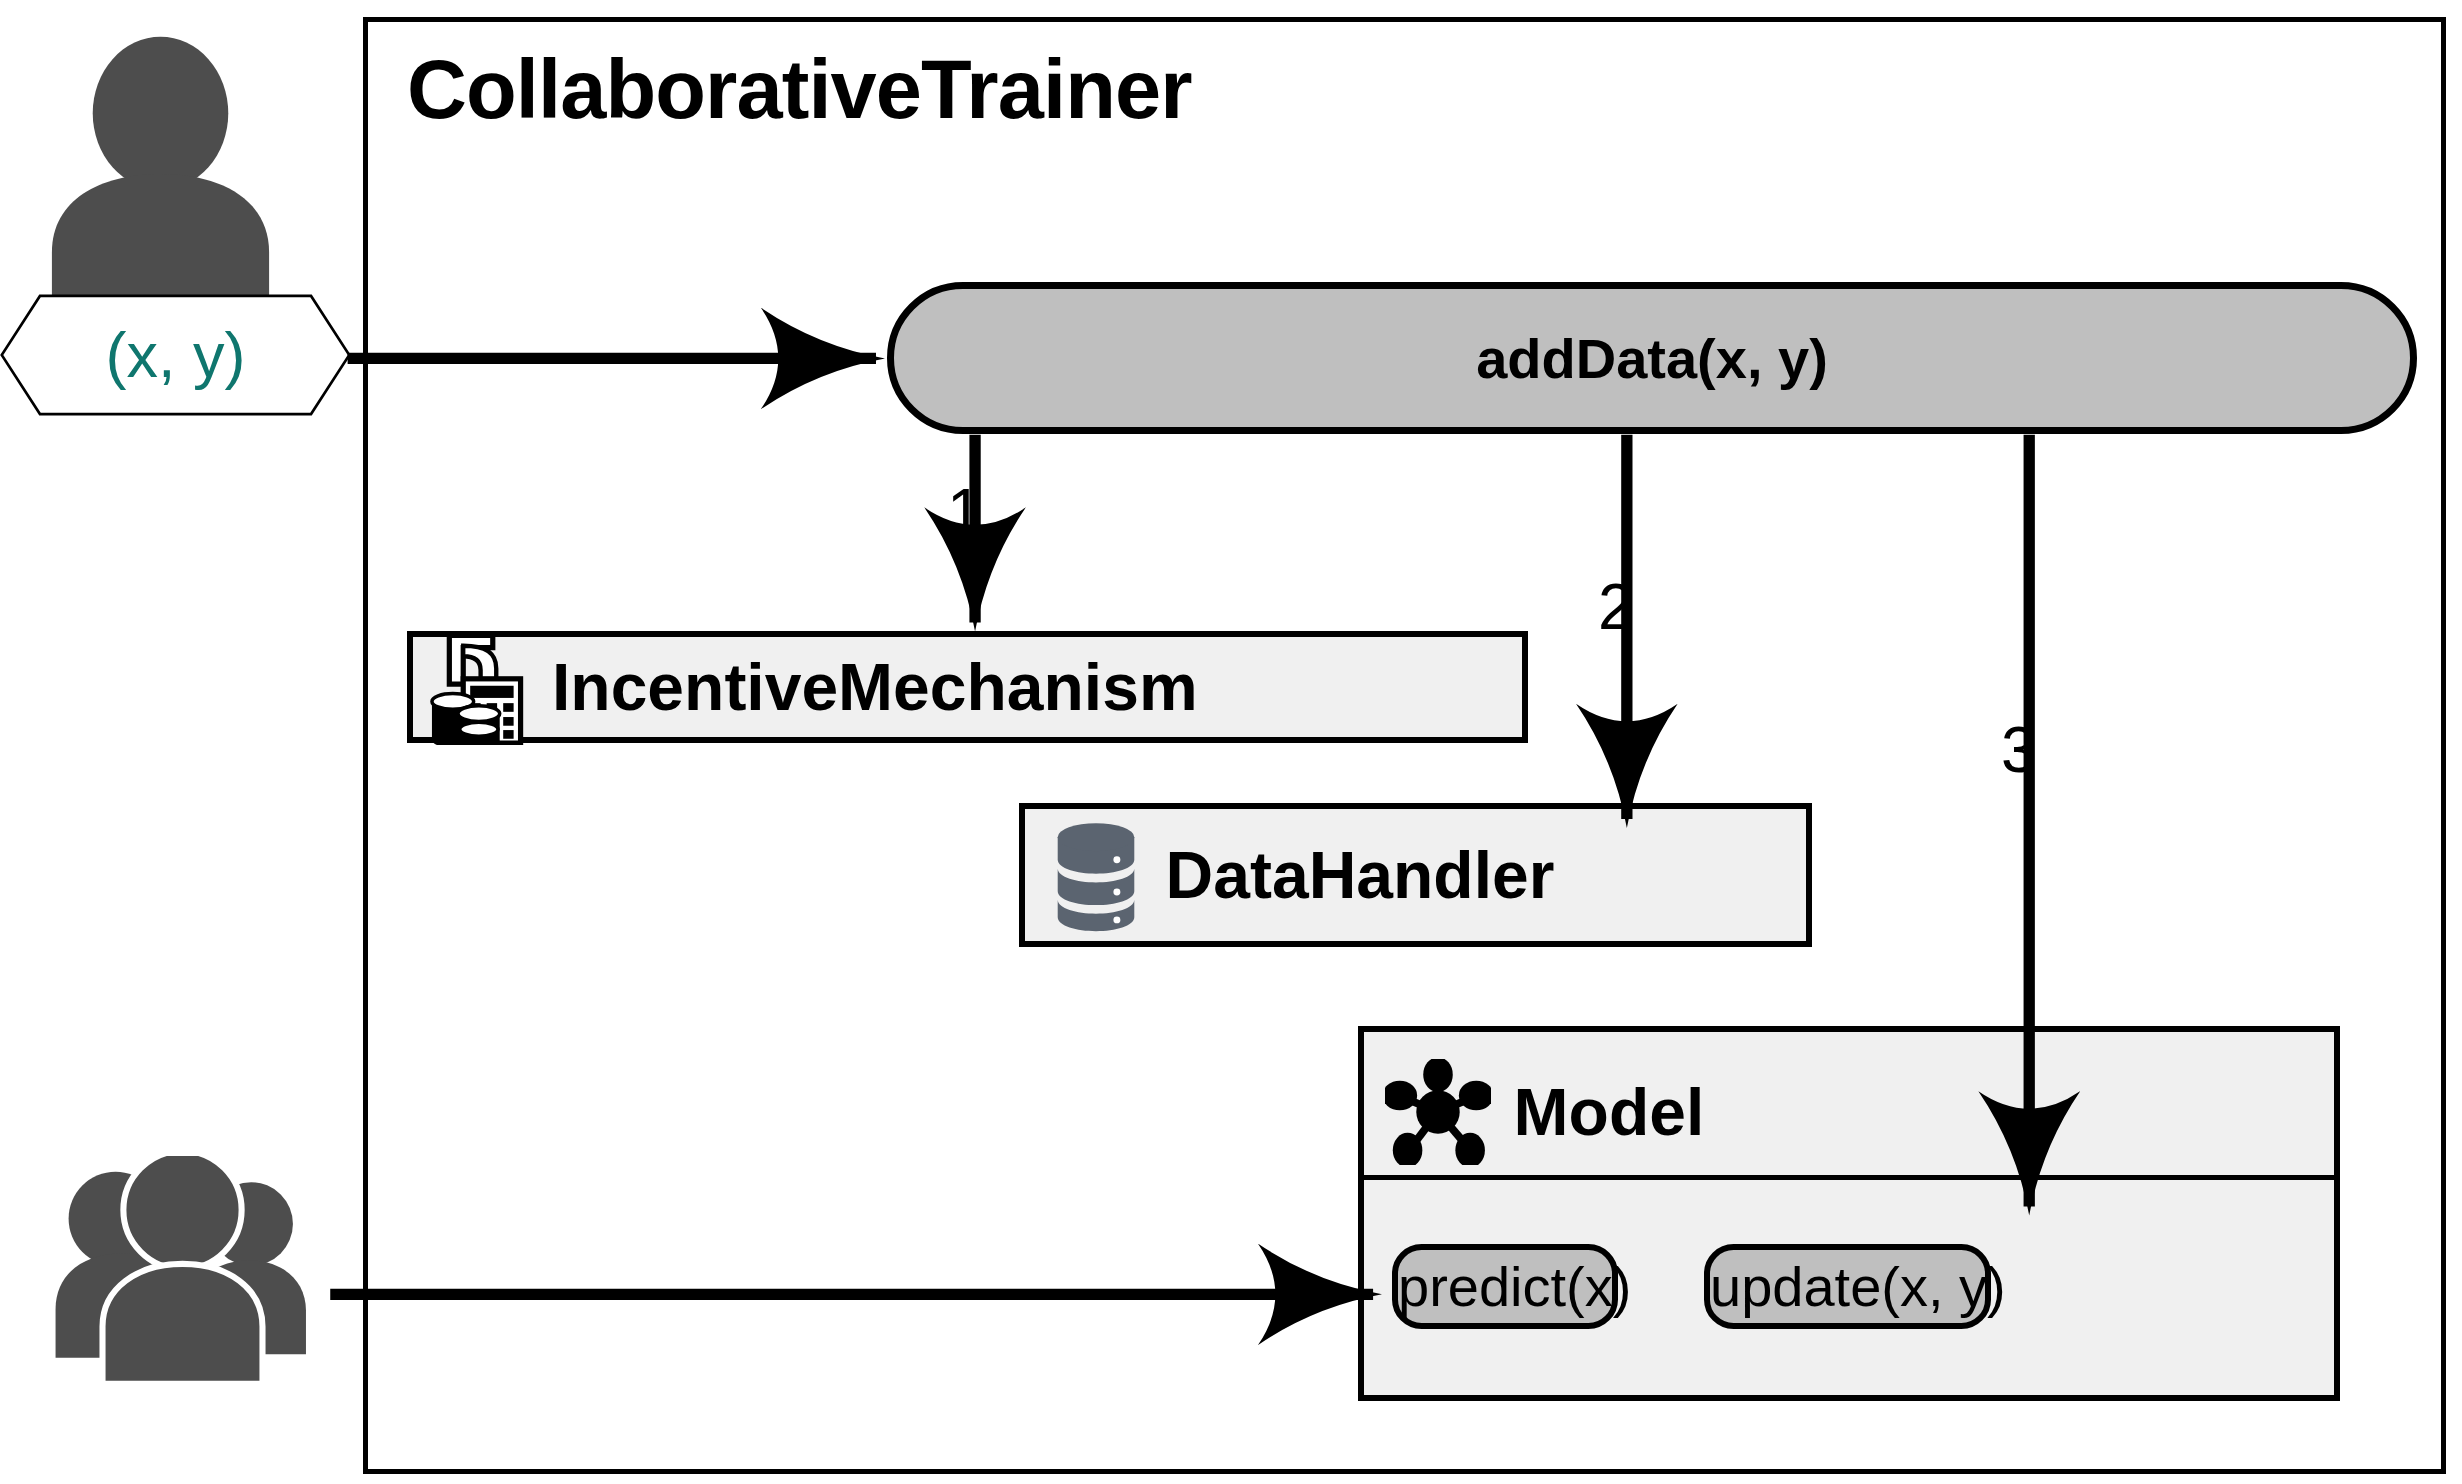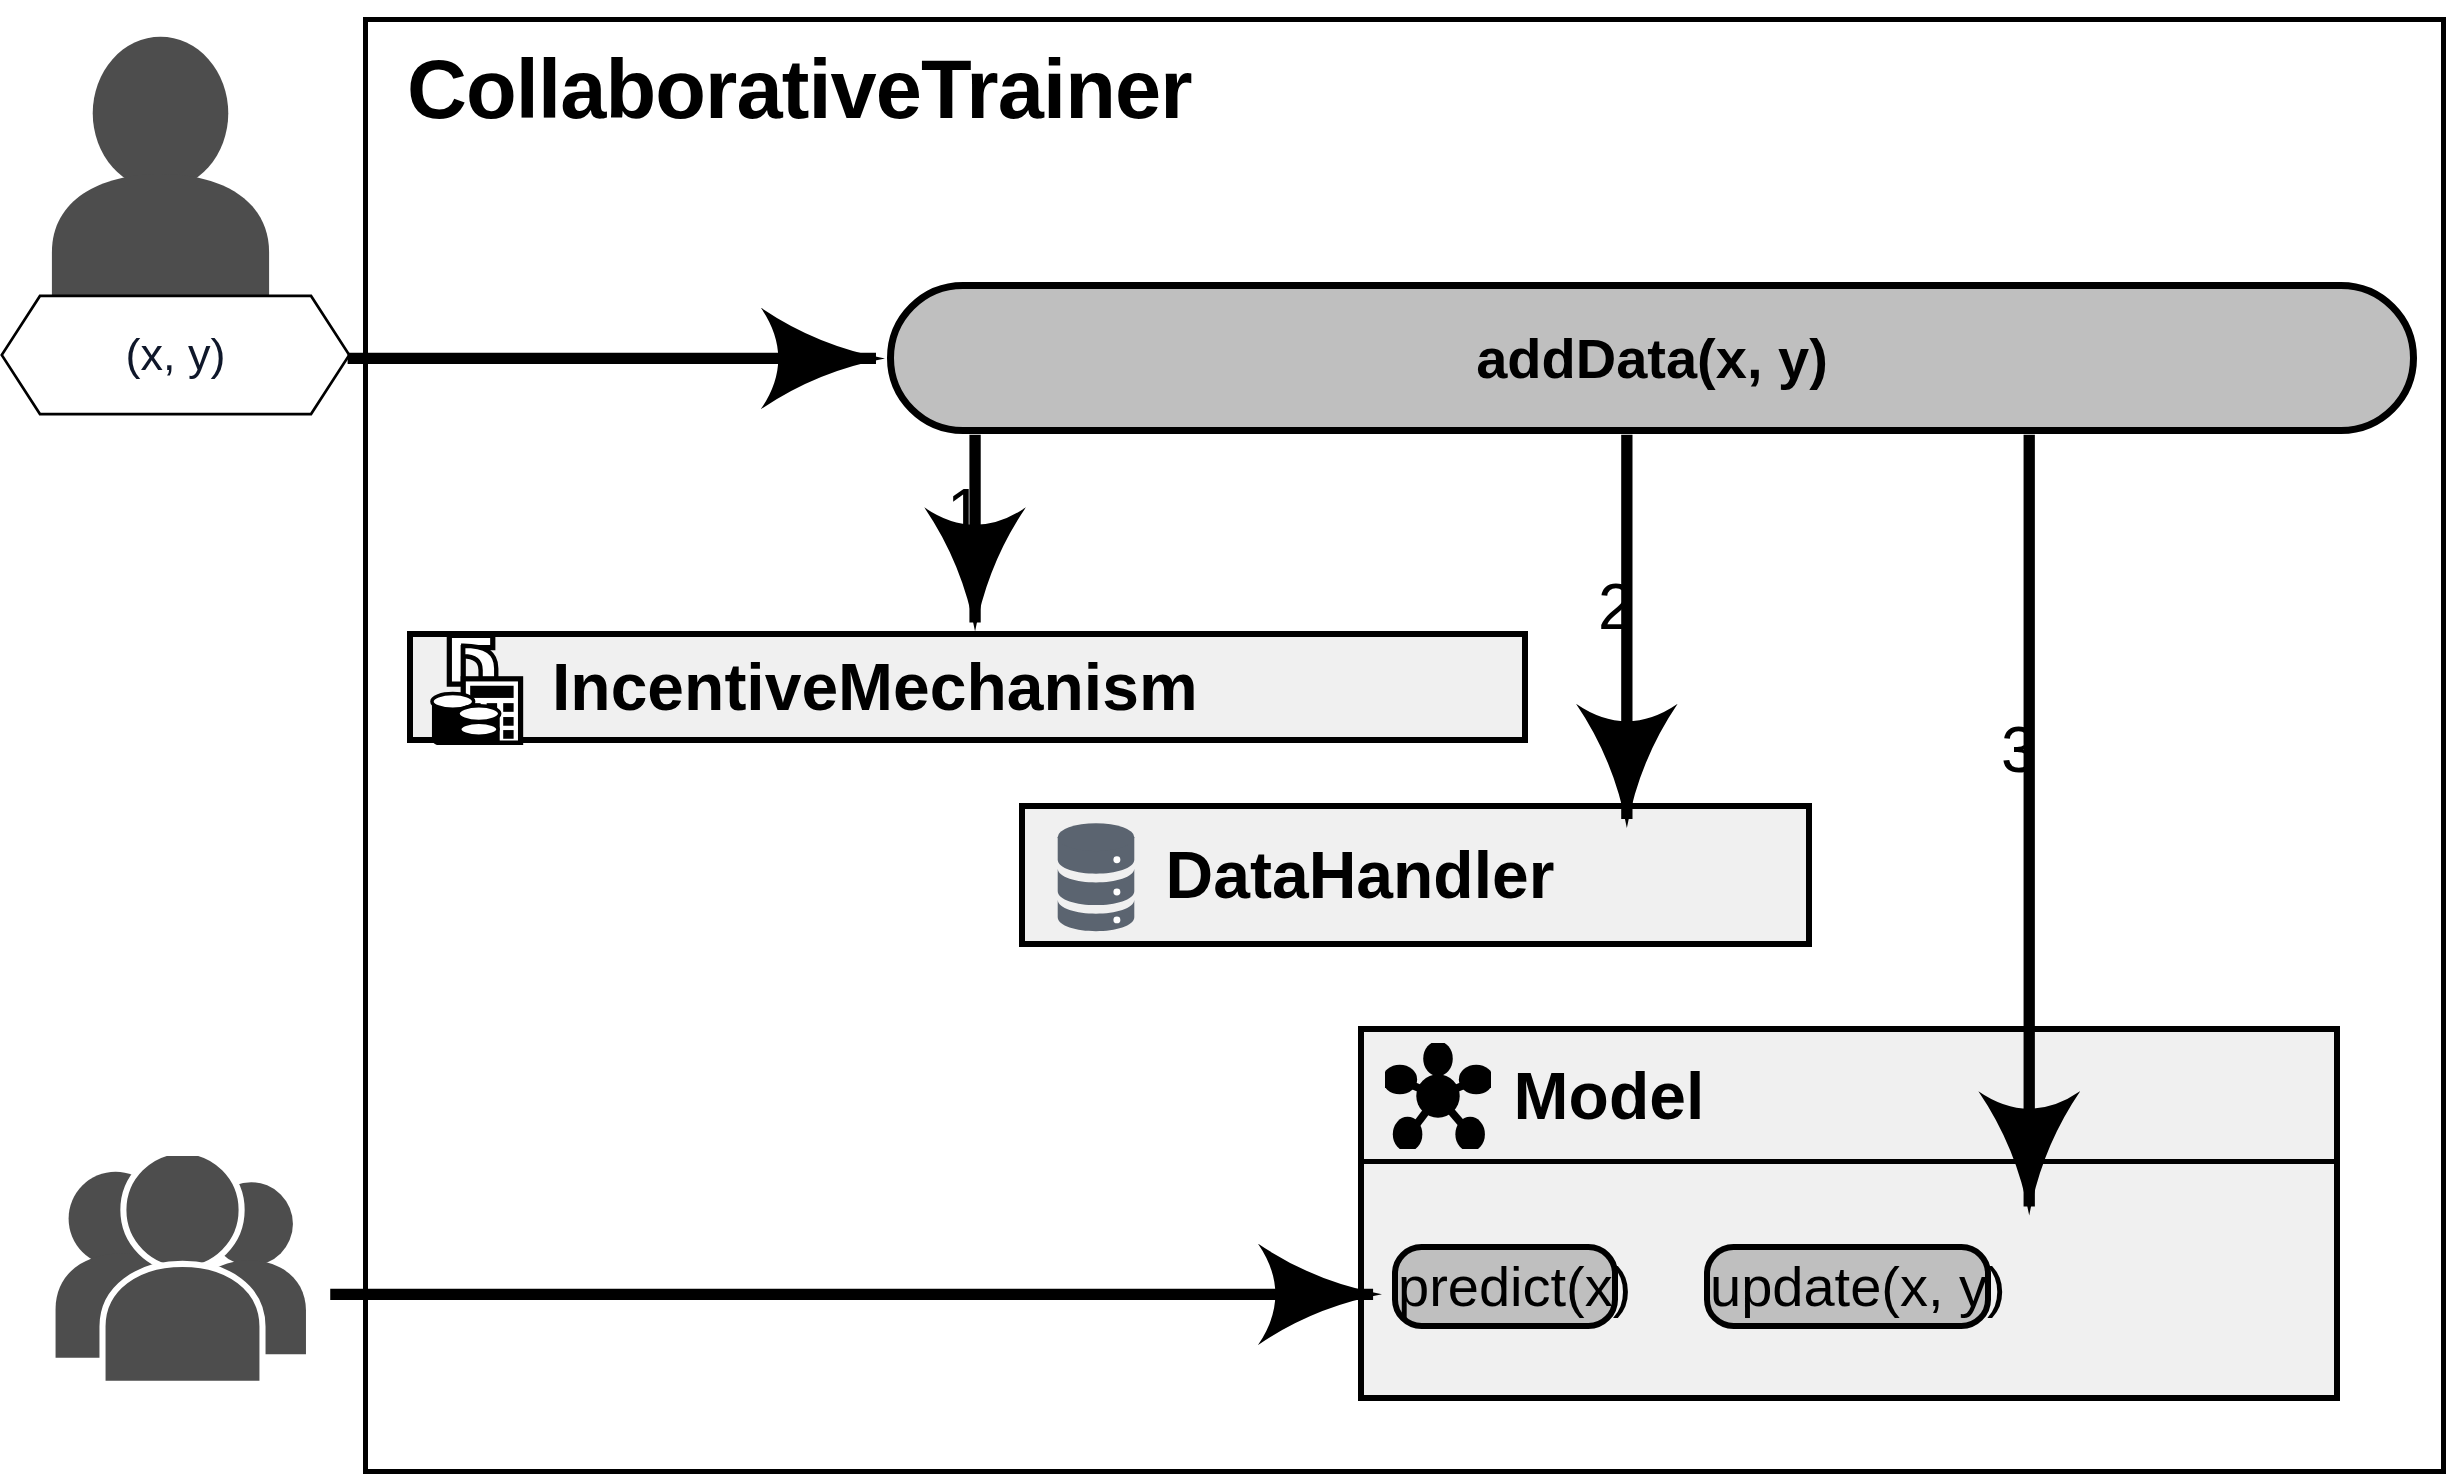--- a/index.html
+++ b/index.html
@@ -86,21 +86,21 @@
     top: 1026px;
     width: 982px;
     height: 375px;
     background: #f0f0f0;
     border: 6px solid #000000;
     box-sizing: border-box;
   }
   .model-header {
     position: absolute;
     left: 0;
-    top: 0;
+    top: 16px;
     right: 0;
     height: 132px;
     border-bottom: 5.2px solid #000000;
     box-sizing: border-box;
     display: flex;
     align-items: center;
     padding-left: 21px;
   }
   .model-body {
     position: absolute;
@@ -136,22 +136,22 @@
   }
   .hex-label {
     position: absolute;
     left: 0;
     top: 0;
     width: 351px;
     height: 122px;
     display: flex;
     align-items: center;
     justify-content: center;
-    font-size: 45px;
-    color: #0f172a;
+    font-size: 63px;
+    color: #0f766e;
     white-space: nowrap;
   }
   
   .step-num {
     position: absolute;
     font-size: 64px;
     color: #000000;
     line-height: 1;
     white-space: nowrap;
   }

